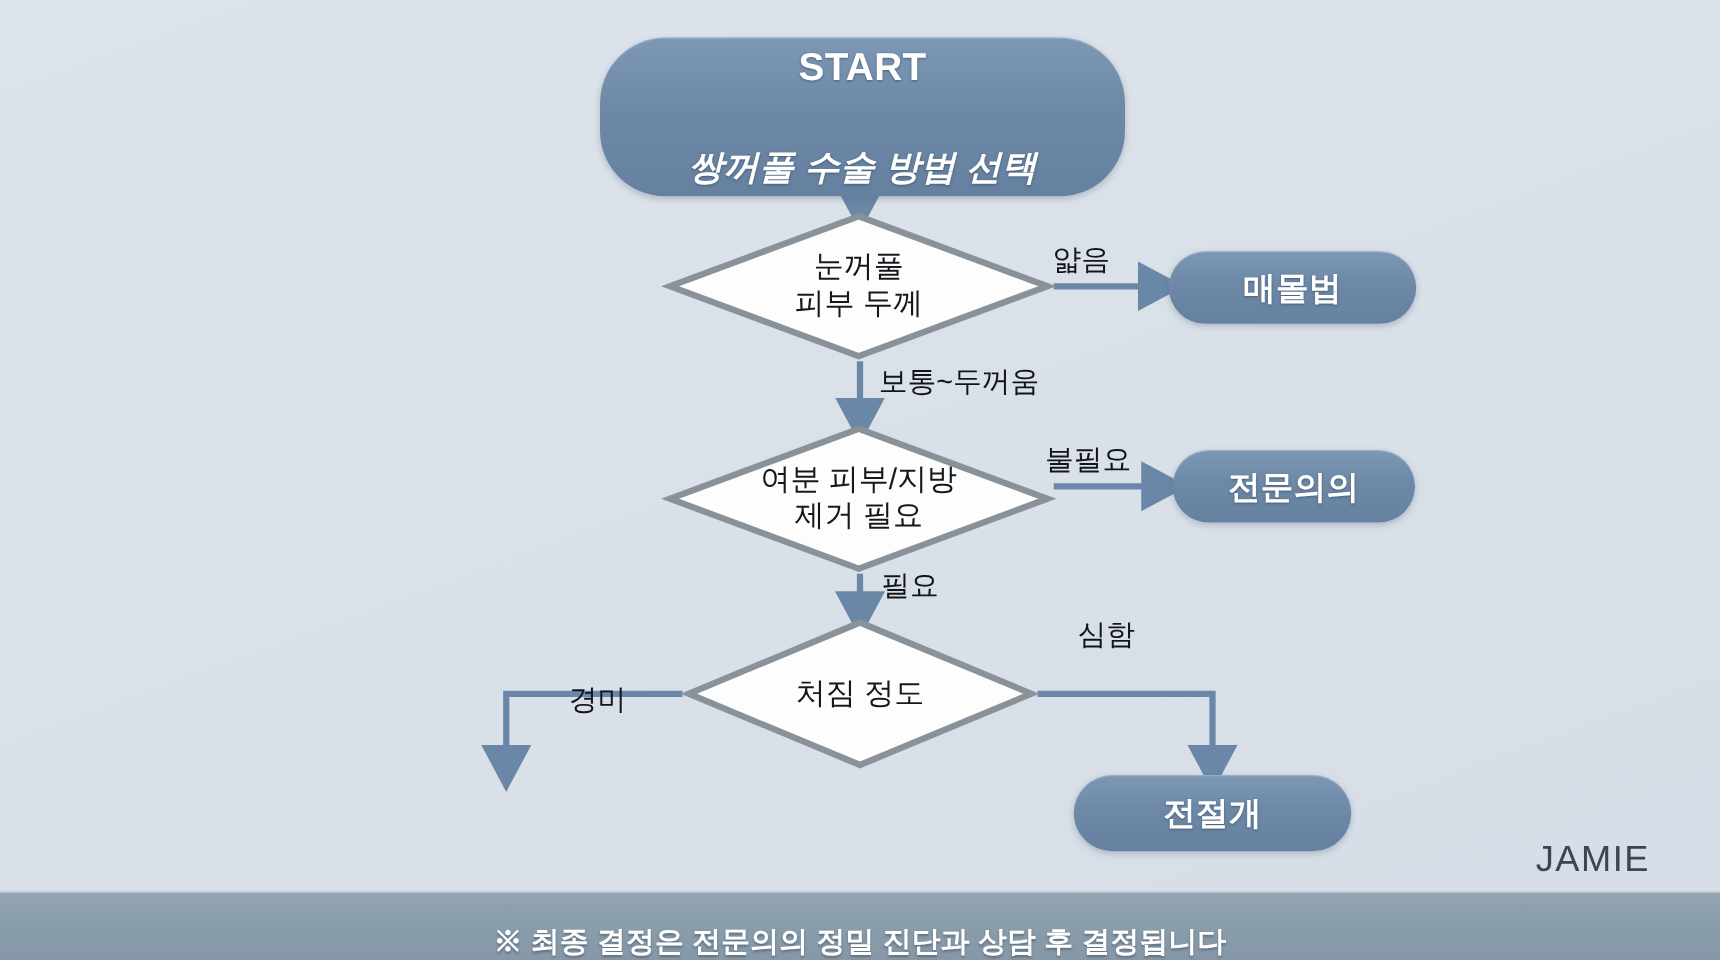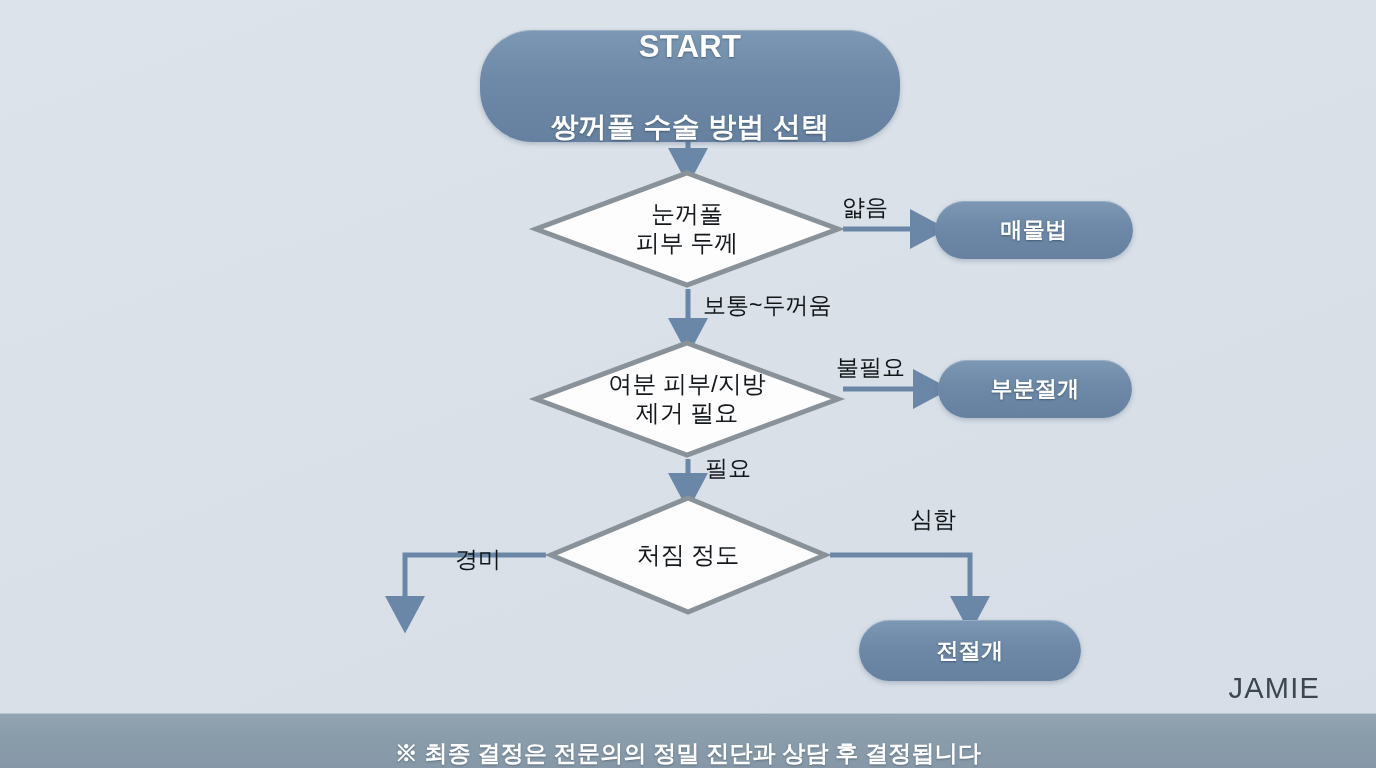--- a/index.html
+++ b/index.html
@@ -47,32 +47,32 @@
     color: #ffffff;
     font-weight: bold;
     letter-spacing: 0.3px;
     text-shadow: 0 1px 2px rgba(40,58,78,0.55);
   }
 
   #start-node {
     left: 480px;
     top: 30px;
     width: 420px;
-    height: 112px;
+    height: 127px;
     border-radius: 52px;
     flex-direction: column;
     line-height: 1.12;
     gap: 44px;
   }
   #start-node .l1 { font-size: 31px; font-weight: bold; }
-  #start-node .l2 { font-size: 28px; font-weight: bold; margin-top: 2px; }
+  #start-node .l2 { font-size: 28px; font-weight: bold; margin-top: 2px; font-style: italic; }
 
   .pill-sm {
     height: 58px;
-    font-size: 22px;
+    font-size: 26px;
   }
   #node-maemol   { left: 935px; top: 201px; width: 198px; }
   #node-hybrid   { left: 938px; top: 360px; width: 194px; }
   #node-partial  { left: 295px; top: 620px; width: 220px; height: 61px; }
   #node-full     { left: 859px; top: 620px; width: 222px; height: 61px; justify-content: center; }
 
   
   .diamond-wrap {
     position: absolute;
   }
@@ -108,21 +108,21 @@
     color: #111518;
     font-size: 23px;
     font-weight: normal;
     white-space: nowrap;
   }
   #lbl-thin      { left: 842px; top: 192px; }
   #lbl-normal    { left: 703px; top: 290px; }
   #lbl-unneeded  { left: 836px; top: 352px; }
   #lbl-needed    { left: 705px; top: 453px; }
   #lbl-mild      { left: 455px; top: 544px; }
-  #lbl-severe    { left: 862px; top: 504px; margin-left: 48px; }
+  #lbl-severe    { left: 862px; top: 492px; }
 
   
   #watermark {
     position: absolute;
     right: 56px;
     top: 672px;
     font-size: 29px;
     font-weight: normal;
     letter-spacing: 1.2px;
     color: #3c4650;
@@ -208,21 +208,21 @@
     <div class="diamond-label">
       <span>처짐 정도</span>
     </div>
   </div>
 
   <div id="node-maemol" class="node pill pill-sm">
     <span>매몰법</span>
   </div>
 
   <div id="node-hybrid" class="node pill pill-sm">
-    <span>부분절개</span>
+    <span>전문의의</span>
   </div>
 
 
   <div id="node-full" class="node pill pill-sm">
     <span>전절개</span>
   </div>
 
   <div id="lbl-thin" class="edge-label">얇음</div>
   <div id="lbl-normal" class="edge-label">보통~두꺼움</div>
   <div id="lbl-unneeded" class="edge-label">불필요</div>

